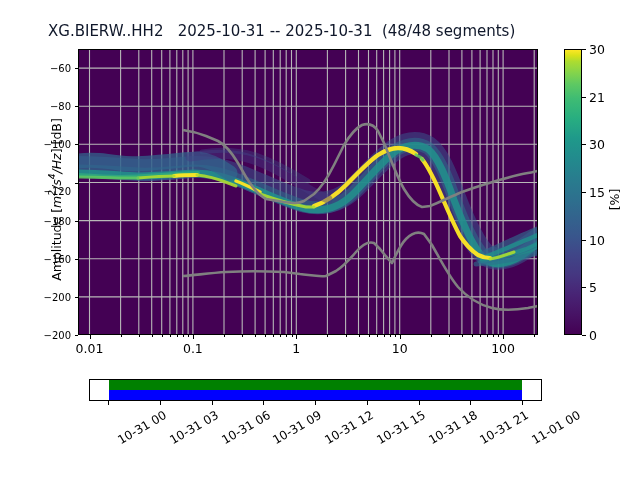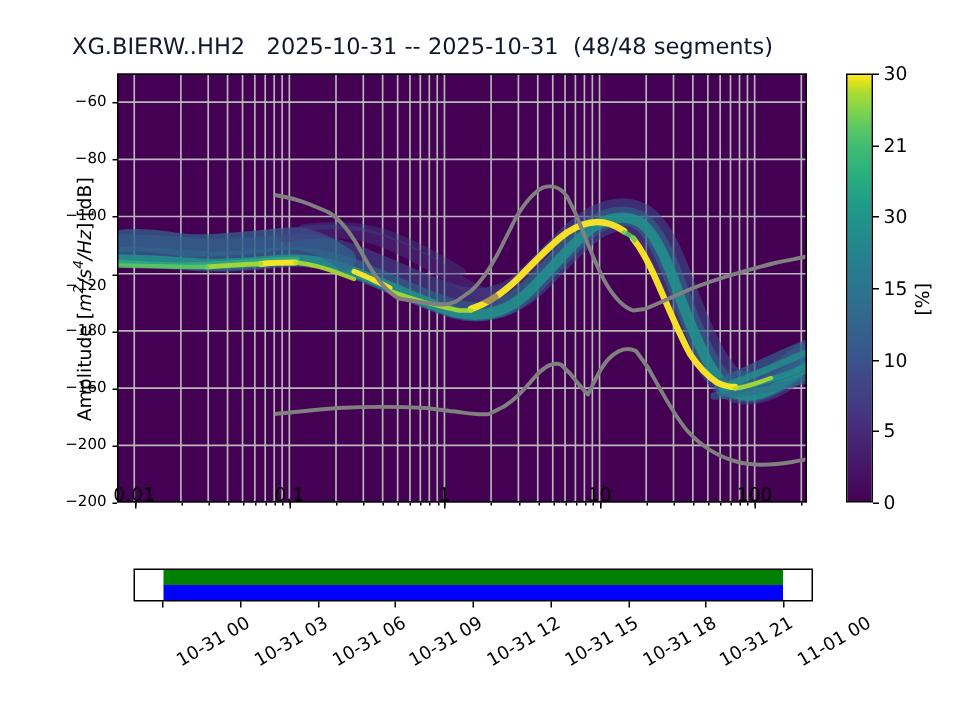--- a/index.html
+++ b/index.html
@@ -60,21 +60,21 @@
   .tick-x.minor { height: 2px; }
   .tick-y {
     position: absolute;
     height: 1px;
     width: 3.5px;
     background: #000000;
     left: 74.5px;
   }
   .ticklabel-x {
     position: absolute;
-    top: 322px;
+    top: 341px;
     font-size: 12.5px;
     color: #000000;
     transform: translateX(-50%);
     white-space: nowrap;
   }
   .ticklabel-y {
     position: absolute;
     right: 569px;
     font-size: 10px;
     color: #000000;

